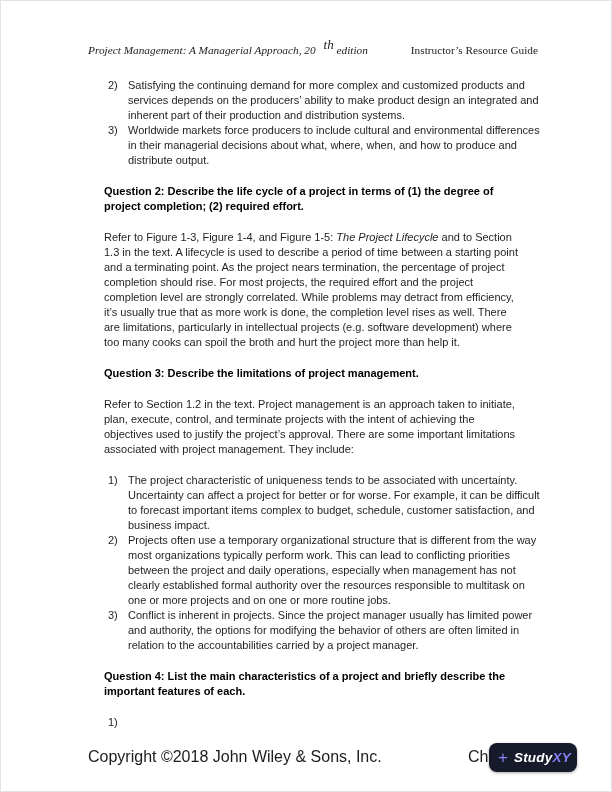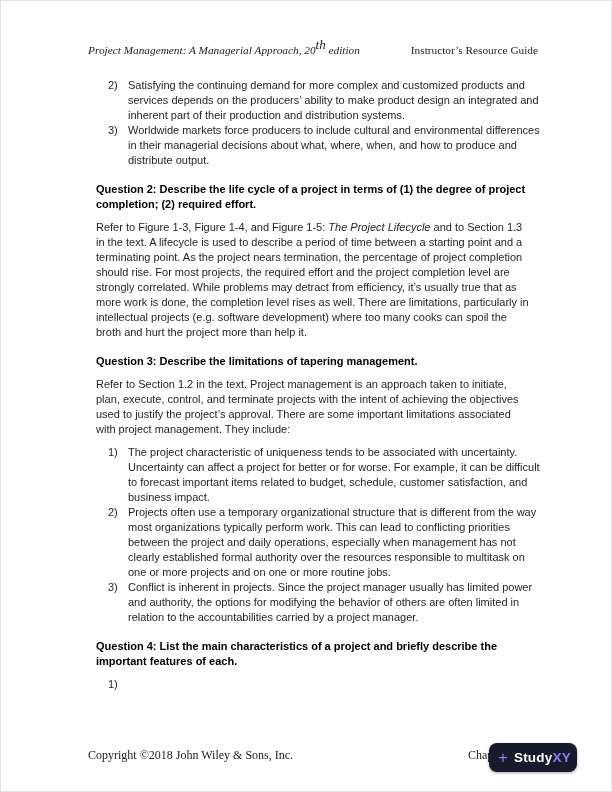--- a/index.html
+++ b/index.html
@@ -14,39 +14,39 @@
     color:#212121;
   }
   
   .header {
     position:absolute; top:36px; left:87px; right:73px;
     display:flex; justify-content:space-between; align-items:baseline;
     font-family:"Liberation Serif", serif;
     font-size:11.3px; color:#1c1c1c;
   }
   .book-title { font-style:italic; }
-  .book-title sup { font-size:13px; }
+  .book-title sup { font-size:13px;margin-left:8px; }
   
   .main {
     position:absolute; top:77px; left:87px; width:452px;
     font-size:11px; line-height:15px; color:#1f1f1f;
     text-align:left;
   }
   .section { margin-top:14px; }
   .q-heading { font-weight:bold; color:#000000; }
-  p { margin:8px; }
+  p { margin:16px; }
   .olist { margin:0; }
   .olist-item { position:relative; padding-left:40px; }
   .olist-num { position:absolute; left:20px; top:0; }
   .it { font-style:italic; }
   
   .footer {
     position:absolute; top:747px; left:87px; right:0;
-    font-family:Liberation Serif, serif;
-    font-size:12px; color:#1c1c1c;
+    font-family:Liberation Sans, sans-serif;
+    font-size:16px; color:#1c1c1c;
   }
   .footer-chapter { position:absolute; left:380px; top:0; }
   
   .badge {
     position:absolute; left:488px; top:742px;
     width:88px; height:29px;
     background:var(--badge-bg, #161a2b);
     border-radius:8px;
     display:flex; align-items:center;
     padding-left:9px; box-sizing:border-box;
@@ -55,21 +55,21 @@
   }
   .badge-plus {
     color:var(--badge-accent, #8c7ff2);
     font-size:17px; font-weight:300; line-height:1;
     margin-right:6px;
     font-family:"Liberation Sans", sans-serif;
   }
   .badge-text {
     font-family:"Liberation Sans", sans-serif;
     font-weight:bold; font-size:13.5px; letter-spacing:0.2px;
-    color:#ffffff; line-height:1;
+    color:#ffffff; line-height:1;font-style:italic;
   }
   .badge-text .accent { color:var(--badge-accent, #8c7ff2); }
 </style>
 </head>
 <body>
 
 <div class="page">
 
   <div class="header">
     <span class="book-title"><span>Project Management: A Managerial Approach, 20</span><sup>th</sup><span> edition</span></span>
@@ -88,26 +88,26 @@
         <span>Worldwide markets force producers to include cultural and environmental differences in their managerial decisions about what, where, when, and how to produce and distribute output.</span>
       </div>
     </div>
 
     <div class="section">
       <p class="q-heading">Question 2: Describe the life cycle of a project in terms of (1) the degree of project completion; (2) required effort.</p>
       <p><span>Refer to Figure 1-3, Figure 1-4, and Figure 1-5: </span><span class="it">The Project Lifecycle</span><span> and to Section 1.3 in the text. A lifecycle is used to describe a period of time between a starting point and a terminating point. As the project nears termination, the percentage of project completion should rise. For most projects, the required effort and the project completion level are strongly correlated. While problems may detract from efficiency, it’s usually true that as more work is done, the completion level rises as well. There are limitations, particularly in intellectual projects (e.g. software development) where too many cooks can spoil the broth and hurt the project more than help it.</span></p>
     </div>
 
     <div class="section">
-      <p class="q-heading">Question 3: Describe the limitations of tapering management.</p>
+      <p class="q-heading">Question 3: Describe the limitations of project management.</p>
       <p>Refer to Section 1.2 in the text. Project management is an approach taken to initiate, plan, execute, control, and terminate projects with the intent of achieving the objectives used to justify the project’s approval. There are some important limitations associated with project management. They include:</p>
       <div class="olist">
         <div class="olist-item">
           <span class="olist-num">1)</span>
-          <span>The project characteristic of uniqueness tends to be associated with uncertainty. Uncertainty can affect a project for better or for worse. For example, it can be difficult to forecast important items related to budget, schedule, customer satisfaction, and business impact.</span>
+          <span>The project characteristic of uniqueness tends to be associated with uncertainty. Uncertainty can affect a project for better or for worse. For example, it can be difficult to forecast important items complex to budget, schedule, customer satisfaction, and business impact.</span>
         </div>
         <div class="olist-item">
           <span class="olist-num">2)</span>
           <span>Projects often use a temporary organizational structure that is different from the way most organizations typically perform work. This can lead to conflicting priorities between the project and daily operations, especially when management has not clearly established formal authority over the resources responsible to multitask on one or more projects and on one or more routine jobs.</span>
         </div>
         <div class="olist-item">
           <span class="olist-num">3)</span>
           <span>Conflict is inherent in projects. Since the project manager usually has limited power and authority, the options for modifying the behavior of others are often limited in relation to the accountabilities carried by a project manager.</span>
         </div>
       </div>

